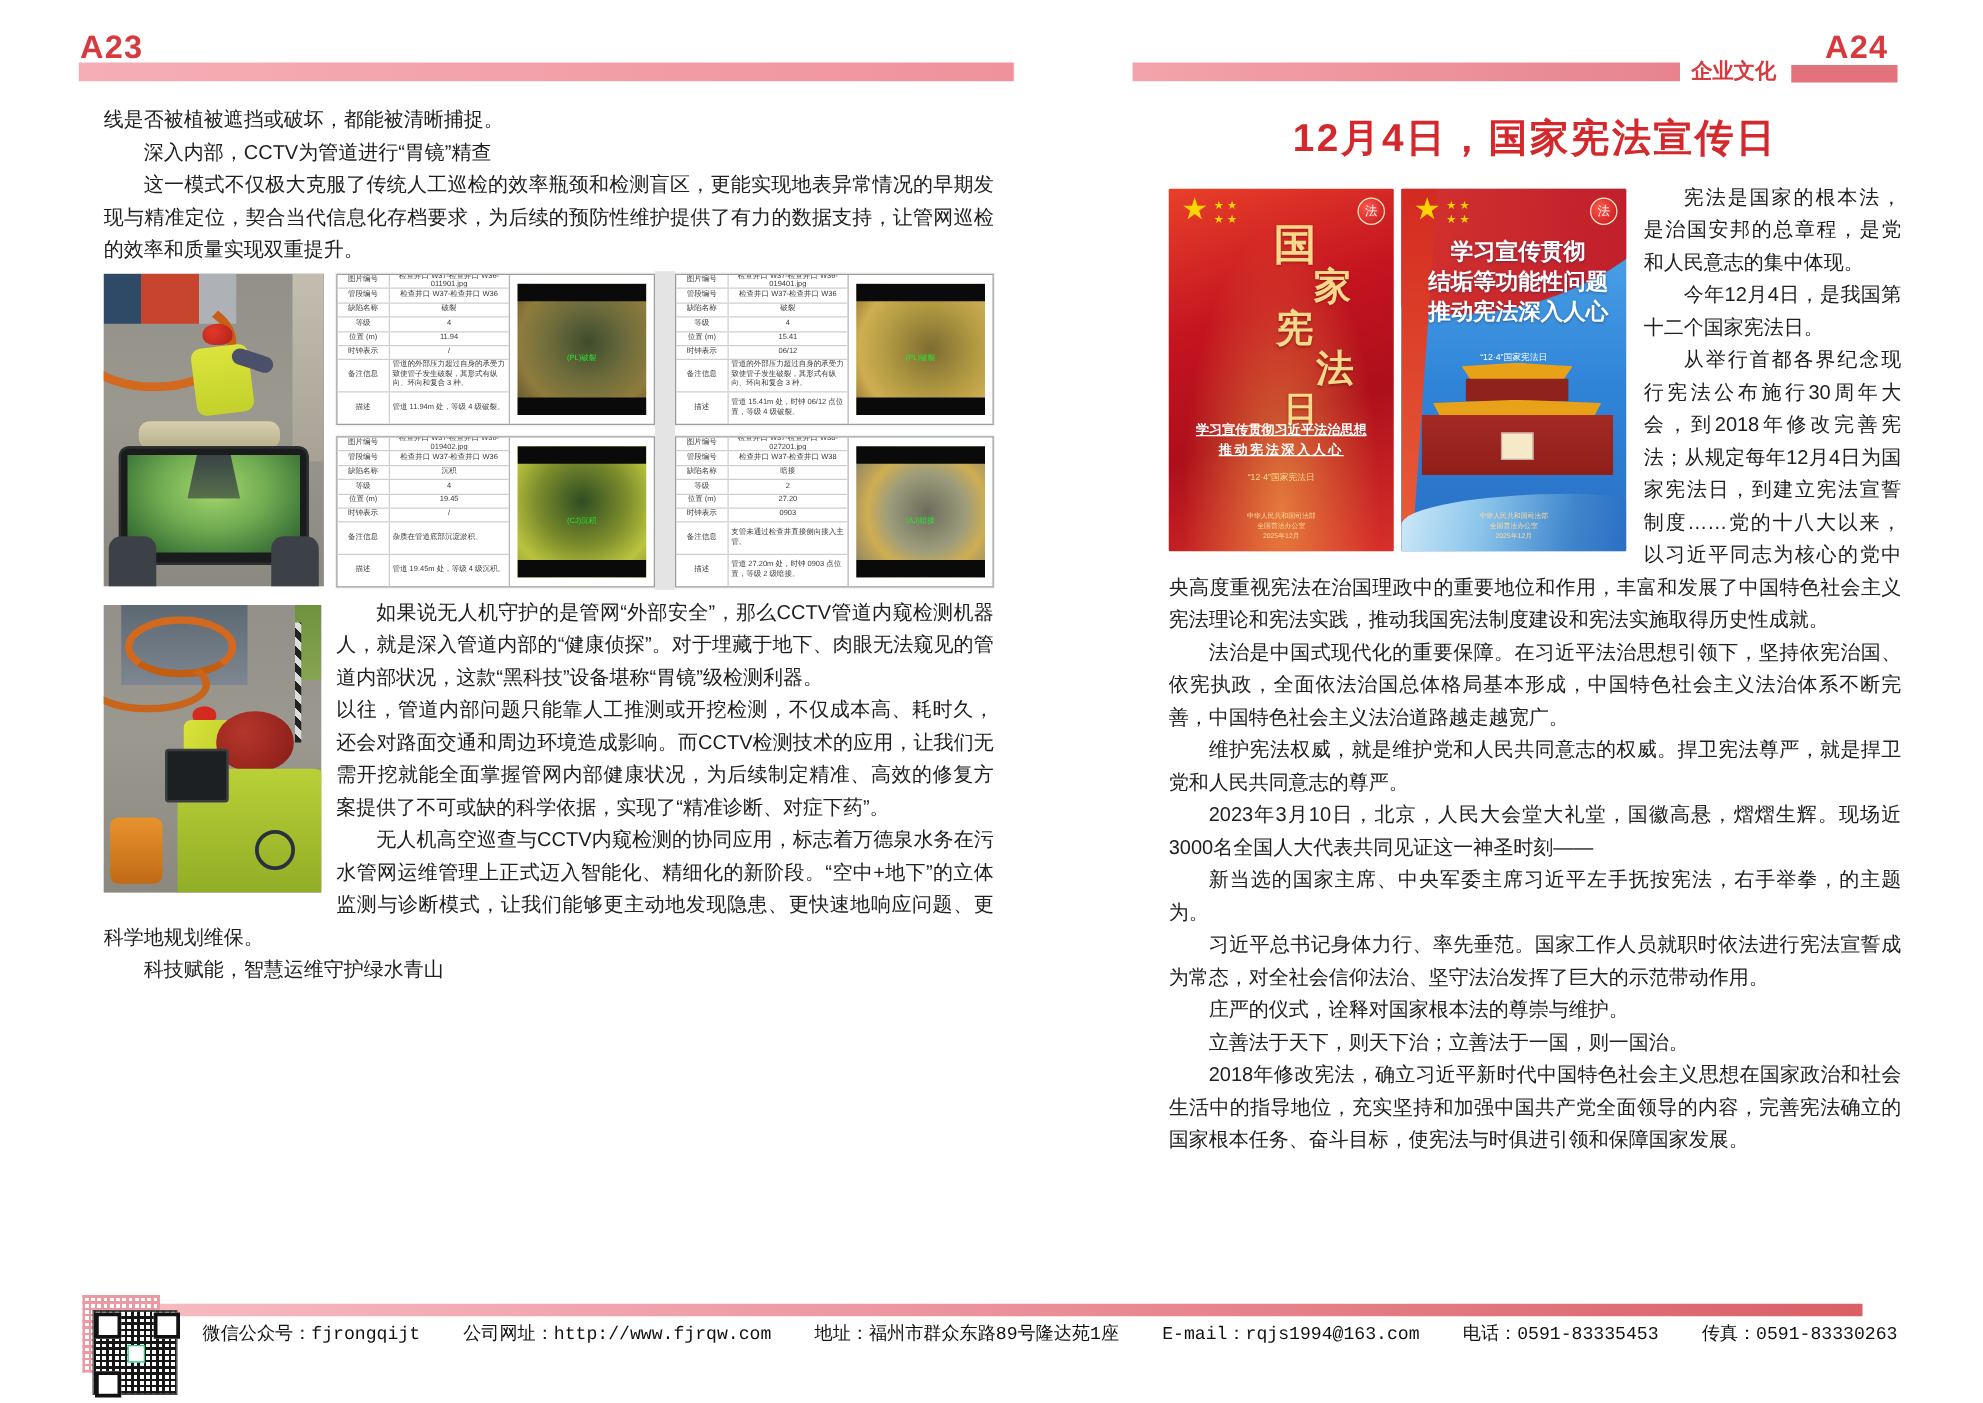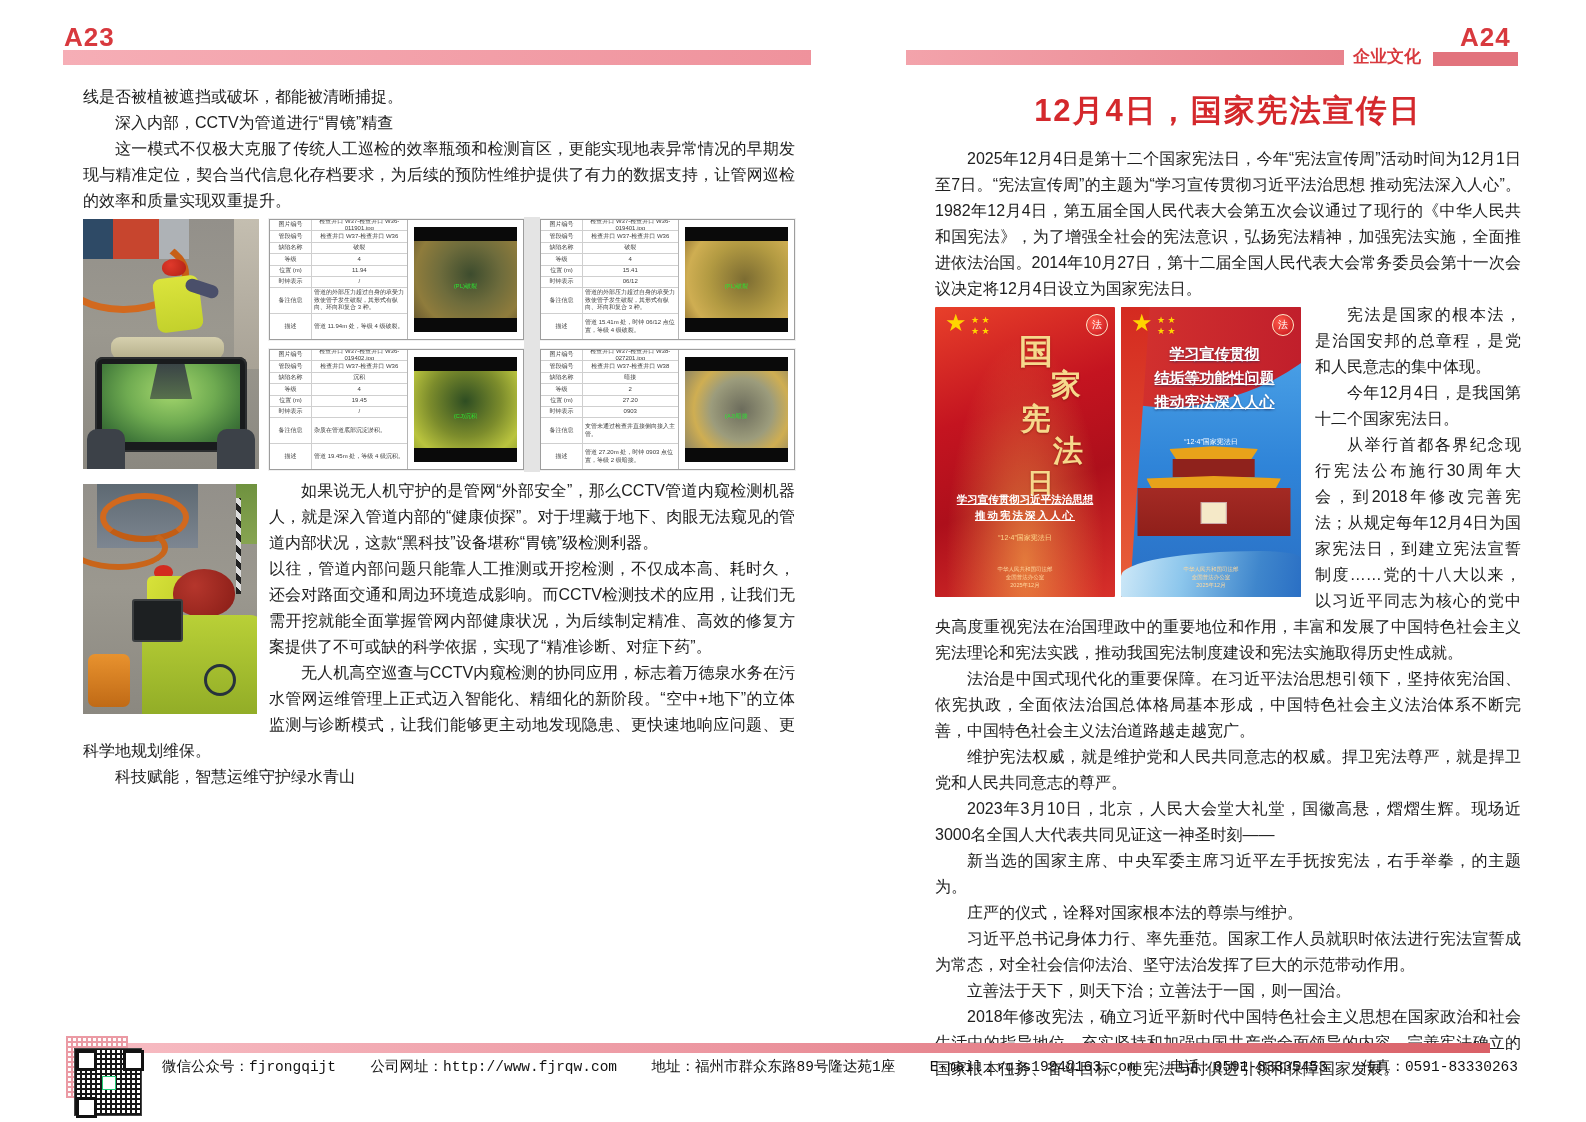--- a/index.html
+++ b/index.html
@@ -85,21 +85,21 @@
   .p-c3{left:118px;top:124px;font-size:30px;}
   .p-c4{left:92px;top:158px;font-size:27px;}
   .p-slogan{position:absolute;left:0;right:0;text-align:center;color:#fff;font-weight:bold;z-index:3;text-decoration:underline;}
   .pr-s1{top:186px;font-size:10.5px;}
   .pr-s2{top:202px;font-size:10.5px;letter-spacing:2px;}
   .p-tag{position:absolute;left:0;right:0;top:226px;text-align:center;color:#ffd98c;font-size:7px;z-index:3;}
   .p-org{position:absolute;left:0;right:0;bottom:8px;text-align:center;color:#ffd9a0;font-size:5.5px;line-height:8px;z-index:3;}
   .poster-blue{background:linear-gradient(180deg,#55acec 0%,#2f84d8 55%,#2a6fc4 100%);}
   .pb-ribbon{position:absolute;left:-30%;top:-26%;width:160%;height:58%;background:linear-gradient(100deg,#e23426,#bf1020);transform:rotate(-14deg);border-radius:0 0 55% 45%;opacity:.95;}
   .pb-side{position:absolute;left:0;top:0;width:16%;height:100%;background:linear-gradient(180deg,#d42a20,#e8603a);clip-path:polygon(0 0,100% 0,30% 100%,0 100%);}
-  .pb-line{position:absolute;left:8%;right:4%;text-align:center;color:#fff;font-weight:bold;font-size:15px;text-shadow:0 1px 2px rgba(20,40,90,.5);z-index:3;text-decoration:underline;}
+  .pb-line{position:absolute;left:8%;right:4%;text-align:center;color:#fff;font-weight:bold;font-size:18px;text-shadow:0 1px 2px rgba(20,40,90,.5);z-index:3;}
   .pb-l0{top:38px;}.pb-l1{top:62px;}.pb-l2{top:86px;}
   .pb-tag{position:absolute;left:0;right:0;top:130px;text-align:center;color:#fff;font-size:7px;z-index:3;}
   .tam{position:absolute;left:9%;right:6%;bottom:21%;height:31%;z-index:2;}
   .tam div{position:absolute;left:50%;transform:translateX(-50%);}
   .tam-roof1{top:0;width:58%;height:15%;background:#e8a21a;clip-path:polygon(8% 100%,0 20%,50% 0,100% 20%,92% 100%);}
   .tam-body1{top:14%;width:54%;height:20%;background:#8f221c;}
   .tam-roof2{top:33%;width:88%;height:14%;background:#e8a21a;clip-path:polygon(4% 100%,0 20%,50% 0,100% 20%,96% 100%);}
   .tam-body2{top:46%;width:100%;height:54%;background:linear-gradient(180deg,#a42a24,#8f1f1a);}
   .tam-port{top:62%;width:16%;height:22%;background:#f5e9c8;border:1px solid #caa;}
   .pb-waves{position:absolute;left:0;right:0;bottom:0;height:16%;background:linear-gradient(100deg,#cfe9f8 0%,#8cc6ec 35%,#3f86cc 75%,#2a6fc4 100%);border-radius:100% 30% 0 0 / 70% 20% 0 0;z-index:2;}
@@ -328,23 +328,20 @@
         <p class="para">如果说无人机守护的是管网“外部安全”，那么CCTV管道内窥检测机器人，就是深入管道内部的“健康侦探”。对于埋藏于地下、肉眼无法窥见的管道内部状况，这款“黑科技”设备堪称“胃镜”级检测利器。</p>
         <p class="para noindent">以往，管道内部问题只能靠人工推测或开挖检测，不仅成本高、耗时久，还会对路面交通和周边环境造成影响。而CCTV检测技术的应用，让我们无需开挖就能全面掌握管网内部健康状况，为后续制定精准、高效的修复方案提供了不可或缺的科学依据，实现了“精准诊断、对症下药”。</p>
         <p class="para">无人机高空巡查与CCTV内窥检测的协同应用，标志着万德泉水务在污水管网运维管理上正式迈入智能化、精细化的新阶段。“空中+地下”的立体监测与诊断模式，让我们能够更主动地发现隐患、更快速地响应问题、更科学地规划维保。</p>
         <p class="para">科技赋能，智慧运维守护绿水青山</p>
       </div>
   </div>
 </div>
 
 <div class="page-right">
   <h1 class="main-title">12月4日，国家宪法宣传日</h1>
-  <div>
-      <p class="para">2025年12月4日是第十二个国家宪法日，今年“宪法宣传周”活动时间为12月1日至7日。“宪法宣传周”的主题为“学习宣传贯彻习近平法治思想 推动宪法深入人心”。1982年12月4日，第五届全国人民代表大会第五次会议通过了现行的《中华人民共和国宪法》，为了增强全社会的宪法意识，弘扬宪法精神，加强宪法实施，全面推进依法治国。2014年10月27日，第十二届全国人民代表大会常务委员会第十一次会议决定将12月4日设立为国家宪法日。</p>
-    </div>
 
   <div>
     <div class="posters-wrap">
       <div class="poster poster-red">
         <div class="p-stars"></div>
         <div class="p-badge">法</div>
         <div class="p-diag">
           <span class="p-c0">国</span>
           <span class="p-c1">家</span>
           <span class="p-c2">宪</span>
@@ -385,22 +382,22 @@
       </div>
     </div>
     <div>
         <p class="para">宪法是国家的根本法，是治国安邦的总章程，是党和人民意志的集中体现。</p>
         <p class="para">今年12月4日，是我国第十二个国家宪法日。</p>
         <p class="para">从举行首都各界纪念现行宪法公布施行30周年大会，到2018年修改完善宪法；从规定每年12月4日为国家宪法日，到建立宪法宣誓制度……党的十八大以来，以习近平同志为核心的党中央高度重视宪法在治国理政中的重要地位和作用，丰富和发展了中国特色社会主义宪法理论和宪法实践，推动我国宪法制度建设和宪法实施取得历史性成就。</p>
         <p class="para">法治是中国式现代化的重要保障。在习近平法治思想引领下，坚持依宪治国、依宪执政，全面依法治国总体格局基本形成，中国特色社会主义法治体系不断完善，中国特色社会主义法治道路越走越宽广。</p>
         <p class="para">维护宪法权威，就是维护党和人民共同意志的权威。捍卫宪法尊严，就是捍卫党和人民共同意志的尊严。</p>
         <p class="para">2023年3月10日，北京，人民大会堂大礼堂，国徽高悬，熠熠生辉。现场近3000名全国人大代表共同见证这一神圣时刻——</p>
         <p class="para">新当选的国家主席、中央军委主席习近平左手抚按宪法，右手举拳，的主题为。</p>
+        <p class="para">习近平总书记身体力行、率先垂范。国家工作人员就职时依法进行宪法宣誓成为常态，对全社会信仰法治、坚守法治发挥了巨大的示范带动作用。</p>
         <p class="para">庄严的仪式，诠释对国家根本法的尊崇与维护。</p>
-        <p class="para">习近平总书记身体力行、率先垂范。国家工作人员就职时依法进行宪法宣誓成为常态，对全社会信仰法治、坚守法治发挥了巨大的示范带动作用。</p>
         <p class="para">立善法于天下，则天下治；立善法于一国，则一国治。</p>
         <p class="para">2018年修改宪法，确立习近平新时代中国特色社会主义思想在国家政治和社会生活中的指导地位，充实坚持和加强中国共产党全面领导的内容，完善宪法确立的国家根本任务、奋斗目标，使宪法与时俱进引领和保障国家发展。</p>
       </div>
   </div>
 </div>
 
 <div class="footer-bar"></div>
 <div class="qr-wrap">
   <div class="qr qr-pink"></div>
   <div class="qr qr-black"></div>

